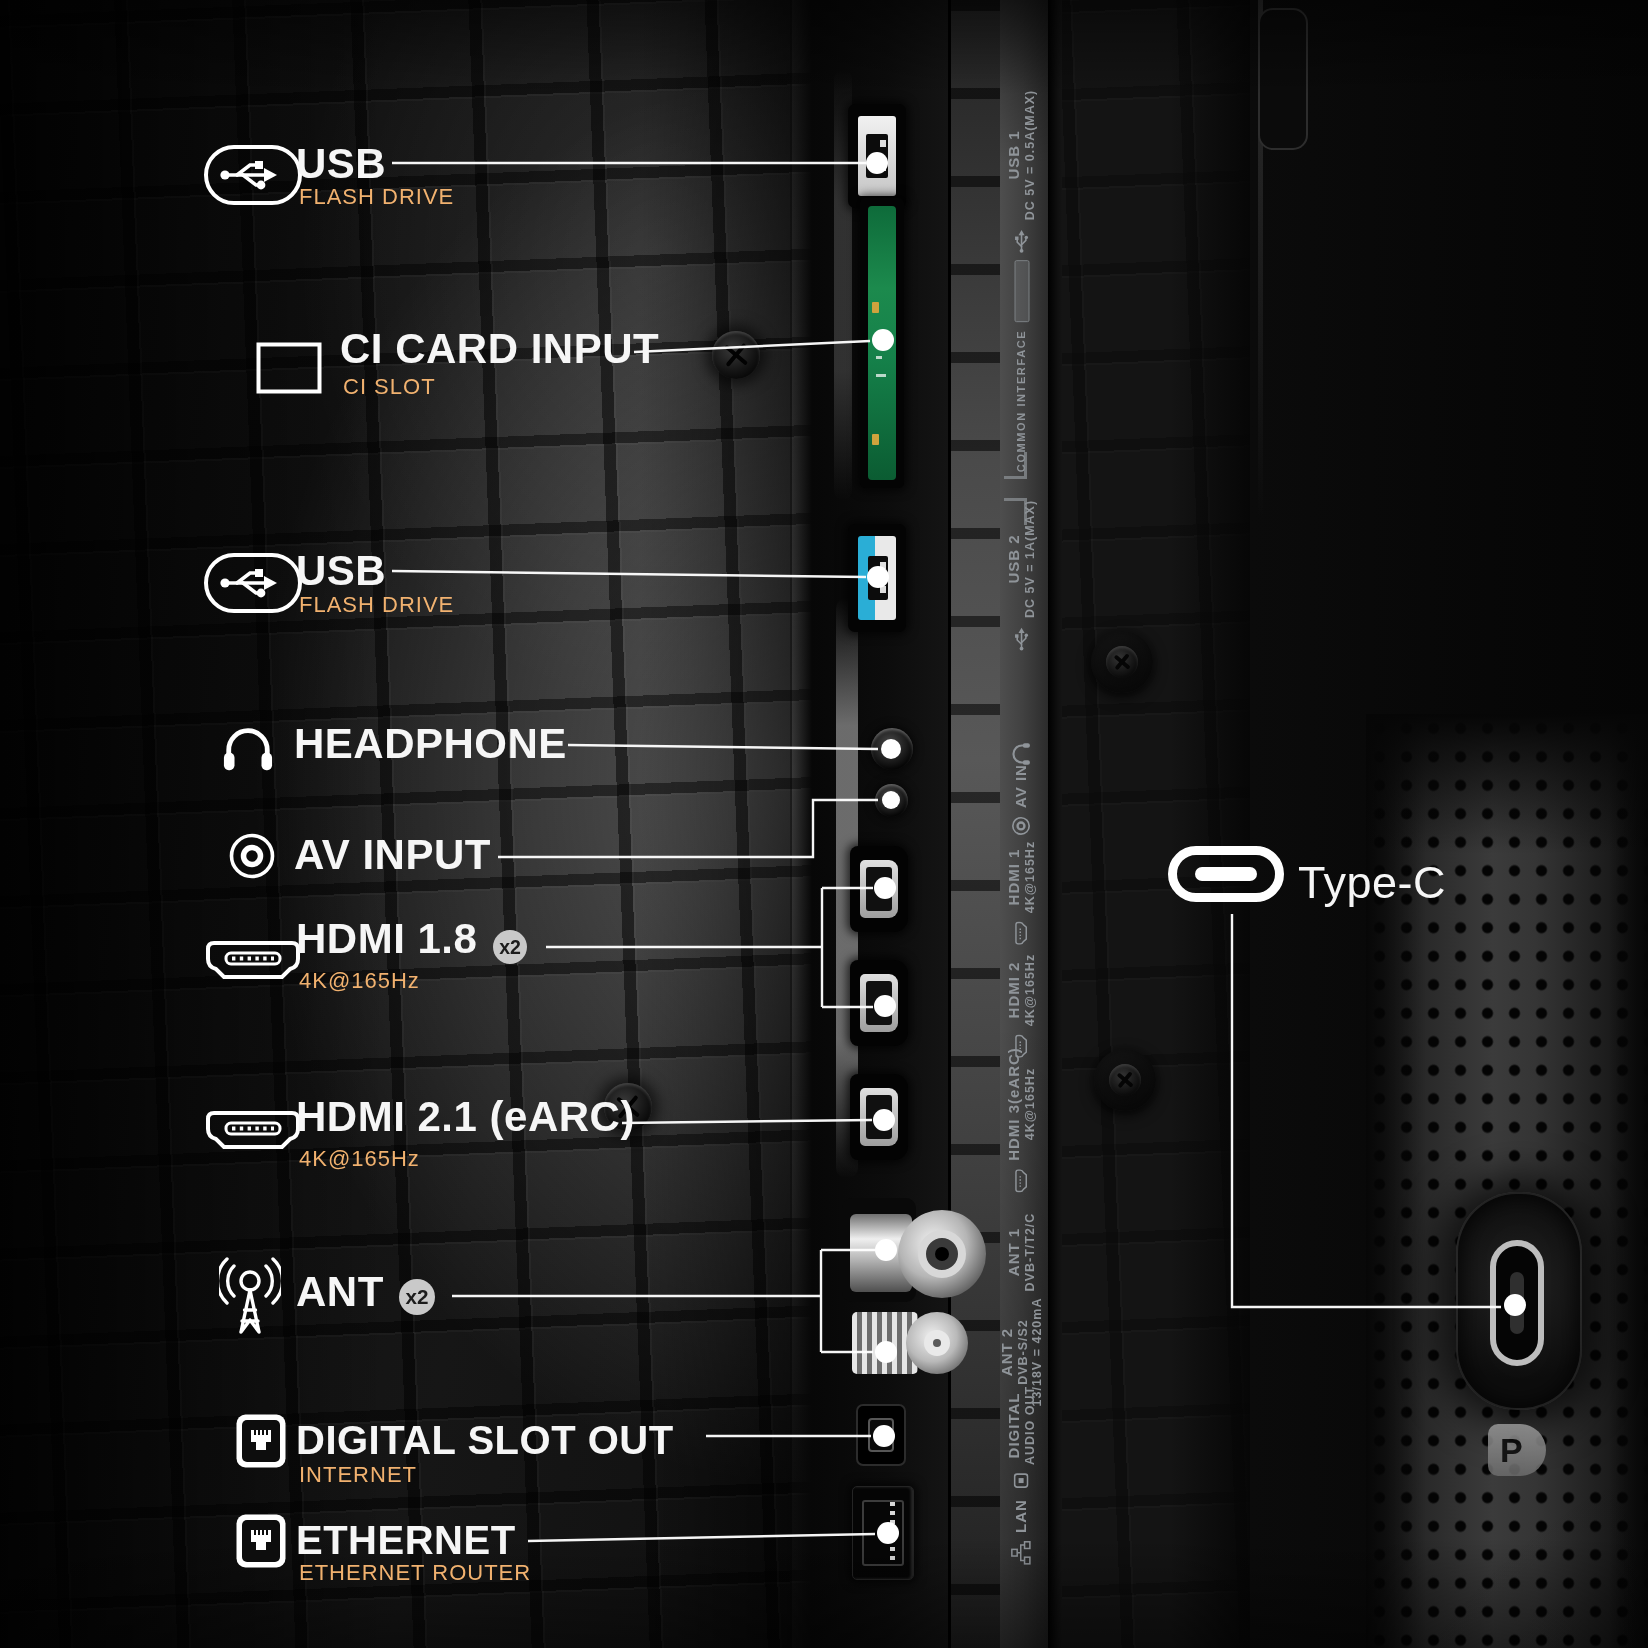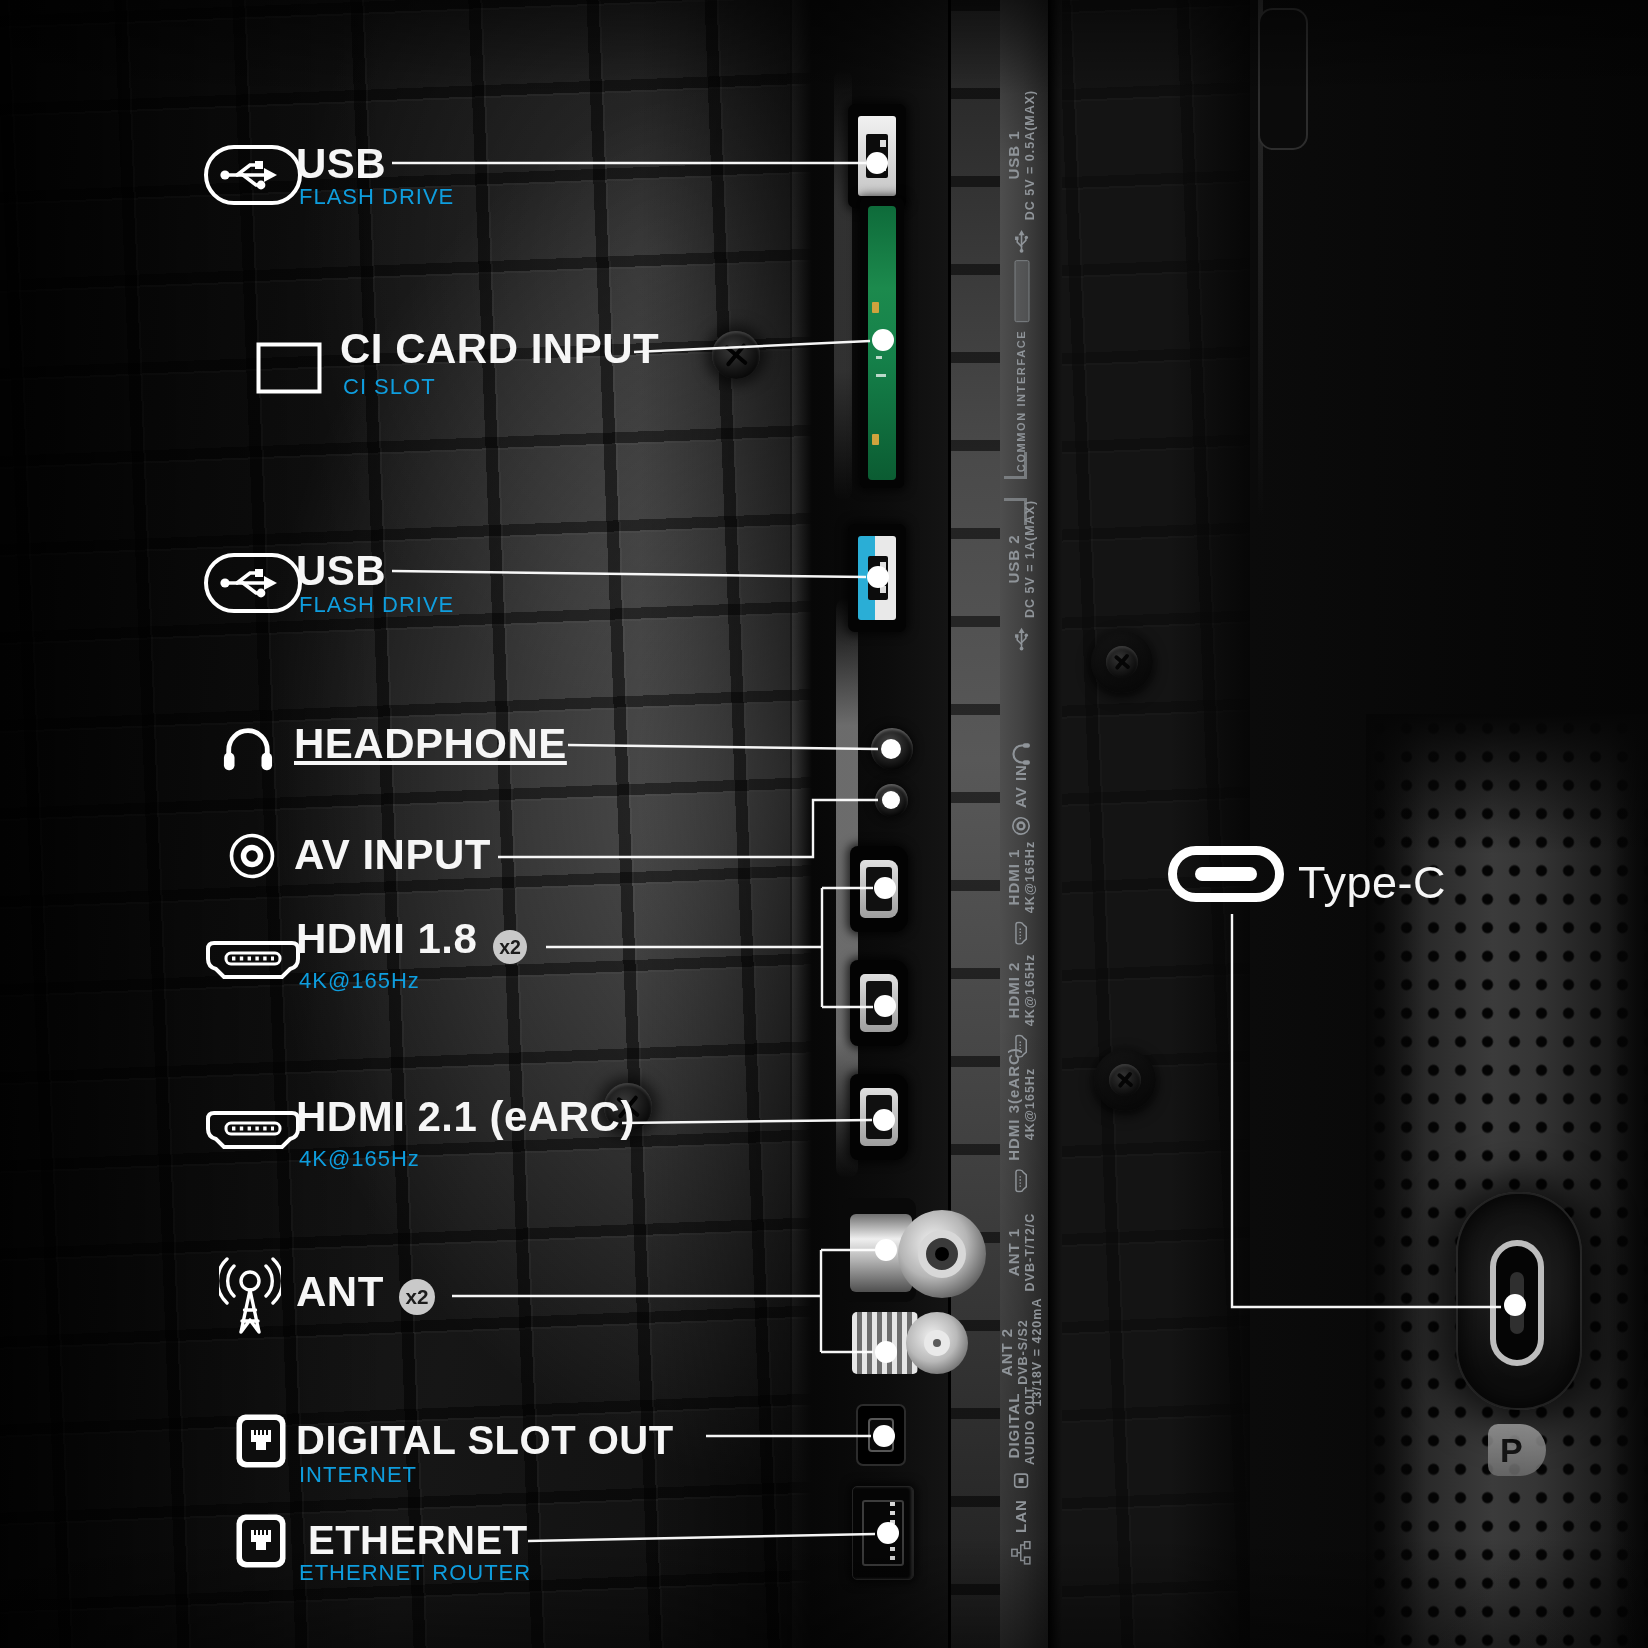--- a/index.html
+++ b/index.html
@@ -110,21 +110,21 @@
   .opt-frame{position:absolute;background:#000;border:2px solid #2c2c2c;border-radius:7px;box-sizing:border-box;}
   .opt-in{position:absolute;border:2px solid #565656;background:#0a0a0a;border-radius:4px;box-sizing:border-box;}
   .rj-frame{position:absolute;background:#050505;border:1px solid #242424;border-radius:5px;box-sizing:border-box;
     box-shadow:inset -2px 0 3px rgba(255,255,255,.15), 0 0 10px 3px rgba(0,0,0,.7);}
   .rj-in{position:absolute;border:2px solid #3c3c3c;background:#060606;border-radius:3px;box-sizing:border-box;}
   .rj-pins{position:absolute;width:5px;background:repeating-linear-gradient(180deg,#d8d8d8 0 4px, rgba(0,0,0,0) 4px 9px);}
   
   .co-icon{position:absolute;color:#fff;}
   .co-icon svg{width:100%;height:100%;display:block;}
   .co-title{position:absolute;color:#f6f6f6;font-weight:600;letter-spacing:.5px;line-height:1;white-space:nowrap;}
-  .co-sub{position:absolute;color:#0ea5e9;font-weight:400;letter-spacing:1px;line-height:1;white-space:nowrap;opacity:.95;}
+  .co-sub{position:absolute;color:#fdba74;font-weight:400;letter-spacing:1px;line-height:1;white-space:nowrap;opacity:.95;}
   .co-badge{position:absolute;transform:translate(-50%,-50%);border-radius:50%;
     display:flex;align-items:center;justify-content:center;font-weight:bold;}
   
   .plabel{position:absolute;transform:translate(-50%,-50%) rotate(-90deg);display:flex;align-items:center;gap:8px;
     color:#8f9499;font-weight:bold;white-space:nowrap;}
   .plabel .pl-icon svg{display:block;}
   .plabel .lines{display:flex;flex-direction:column;align-items:center;line-height:1.12;letter-spacing:1px;}
   .plabel .lines div{font-size:12.5px;}
   .plabel .lines div:first-child{font-size:15px;}
   .plabel.small .lines div{font-size:11px;letter-spacing:1.6px;}
@@ -460,21 +460,21 @@
       </div>
       <div class="co-title" style="left:296px;top:550px;font-size:42px;">USB</div>
       <div class="co-sub" style="left:299px;top:594px;font-size:22px;">FLASH DRIVE</div>
       <div class="co-icon" style="left:222px;top:724px;width:52px;height:50px;">
         <svg viewBox="0 0 54 50">
           <path d="M7,42 V26 a20,20 0 0 1 40,0 V42" fill="none" stroke="currentColor" stroke-width="5" stroke-linecap="round"></path>
           <rect x="2" y="29" width="11" height="18" rx="5" fill="currentColor"></rect>
           <rect x="41" y="29" width="11" height="18" rx="5" fill="currentColor"></rect>
         </svg>
       </div>
-      <div class="co-title" style="left:294px;top:723px;font-size:42px;text-decoration:underline;">HEADPHONE</div>
+      <div class="co-title" style="left:294px;top:723px;font-size:42px;">HEADPHONE</div>
       <div class="co-icon" style="left:228px;top:832px;width:48px;height:48px;">
         <svg viewBox="0 0 48 48">
           <circle cx="24" cy="24" r="20.5" fill="none" stroke="currentColor" stroke-width="3.6"></circle>
           <circle cx="24" cy="24" r="8.5" fill="none" stroke="currentColor" stroke-width="5.5"></circle>
         </svg>
       </div>
       <div class="co-title" style="left:294px;top:834px;font-size:42px;">AV INPUT</div>
       <div class="co-icon" style="left:204px;top:938px;width:98px;height:48px;">
         <svg viewBox="0 0 98 48">
           <path d="M10,5 H88 Q94,5 94,11 V21 Q94,29 86,31 L78,39 H20 L12,31 Q4,29 4,21 V11 Q4,5 10,5 Z" fill="none" stroke="currentColor" stroke-width="4"></path>
@@ -525,21 +525,21 @@
       <div class="co-icon" style="left:235px;top:1513px;width:52px;height:56px;">
         <svg viewBox="0 0 52 56">
           <rect x="1.5" y="1.5" width="49" height="53" rx="9" fill="currentColor"></rect>
           <rect x="7" y="7" width="38" height="42" rx="5" fill="#0d0d0d"></rect>
           <path d="M16,17 h20 v12 h-5 v8 h-10 v-8 h-5 z" fill="currentColor"></path>
           <g stroke="#0d0d0d" stroke-width="2">
             <path d="M20,17 v5 M24,17 v5 M28,17 v5 M32,17 v5"></path>
           </g>
         </svg>
       </div>
-      <div class="co-title" style="left:308px;top:1520px;font-size:40px;">ETHERNET</div>
+      <div class="co-title" style="left:296px;top:1520px;font-size:40px;">ETHERNET</div>
       <div class="co-sub" style="left:299px;top:1562px;font-size:22px;">ETHERNET ROUTER</div>
     </div>
 
   <div class="co-icon layer-labels" id="tcIcon" style="left:1168px;top:846px;width:116px;height:56px;">
       <svg viewBox="0 0 116 56">
         <rect x="4.5" y="4.5" width="107" height="47" rx="23.5" fill="none" stroke="currentColor" stroke-width="9"></rect>
         <rect x="27" y="21" width="62" height="14" rx="7" fill="currentColor"></rect>
       </svg>
     </div>
   <div class="co-title layer-labels" style="left:1298px;top:860px;font-size:45px;font-weight:500;">Type-C</div>

